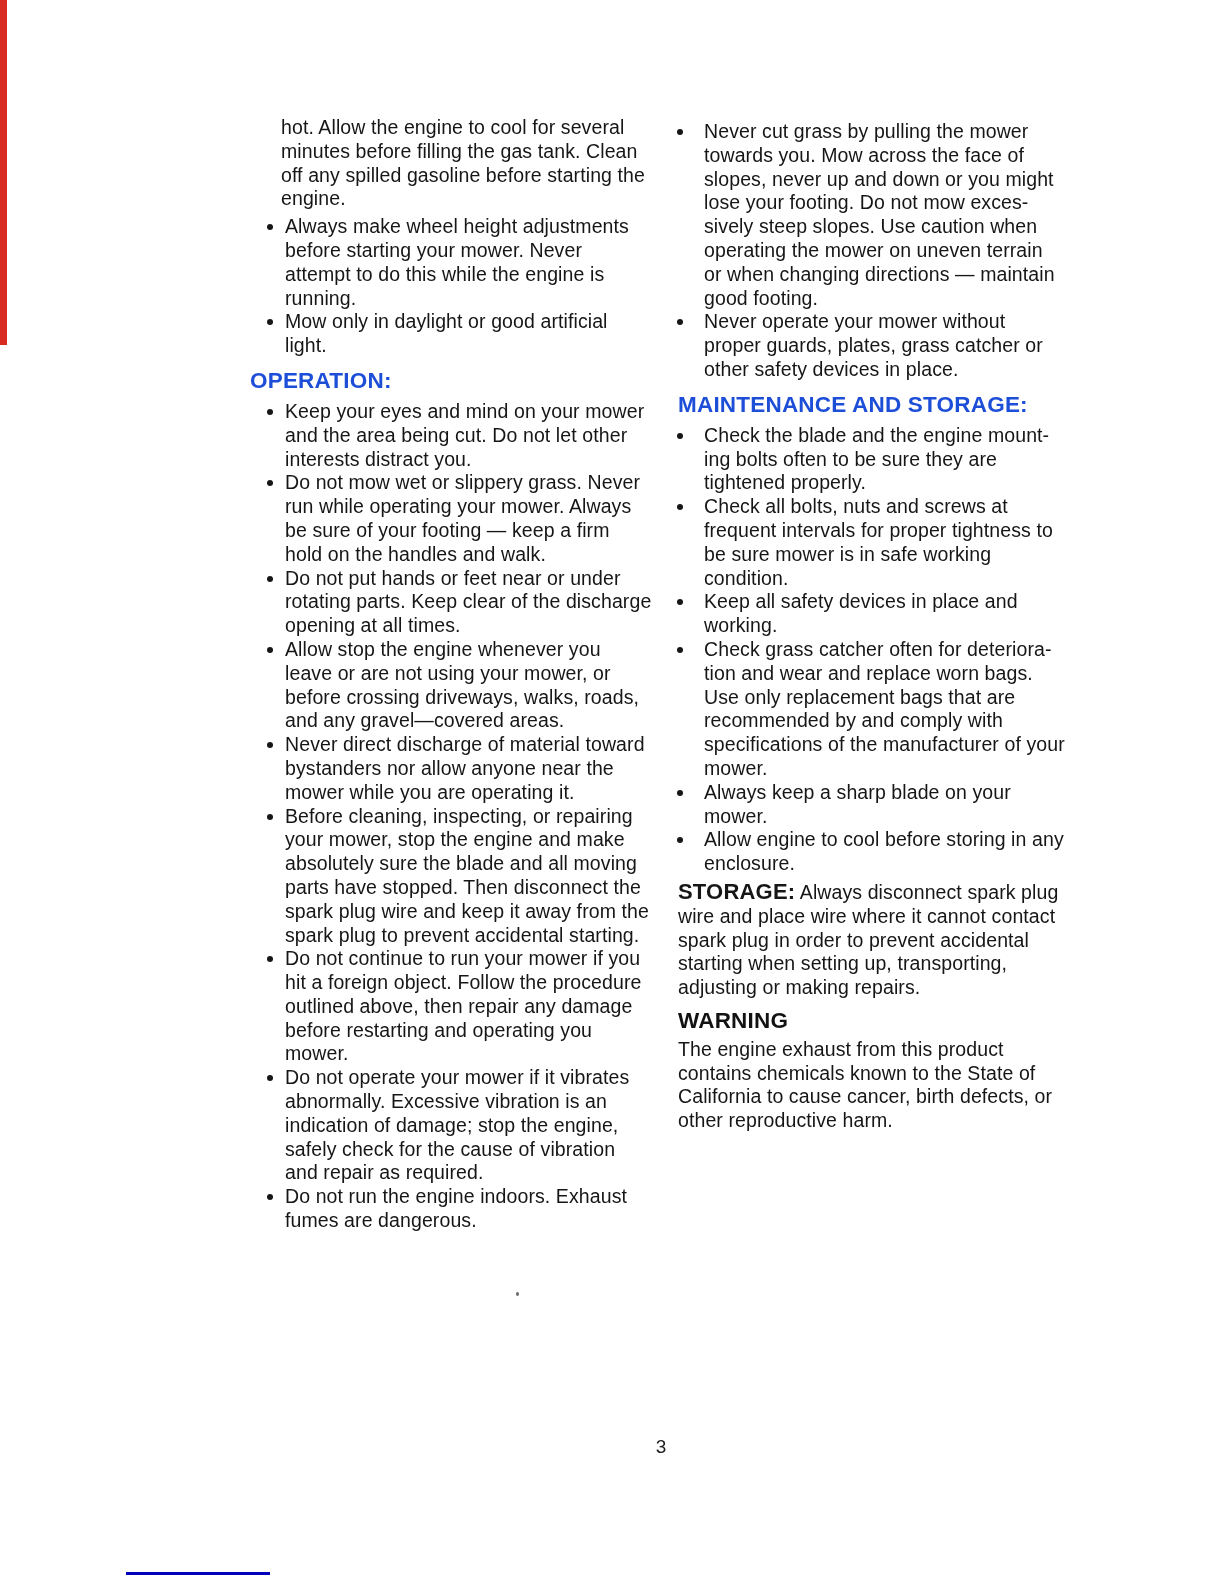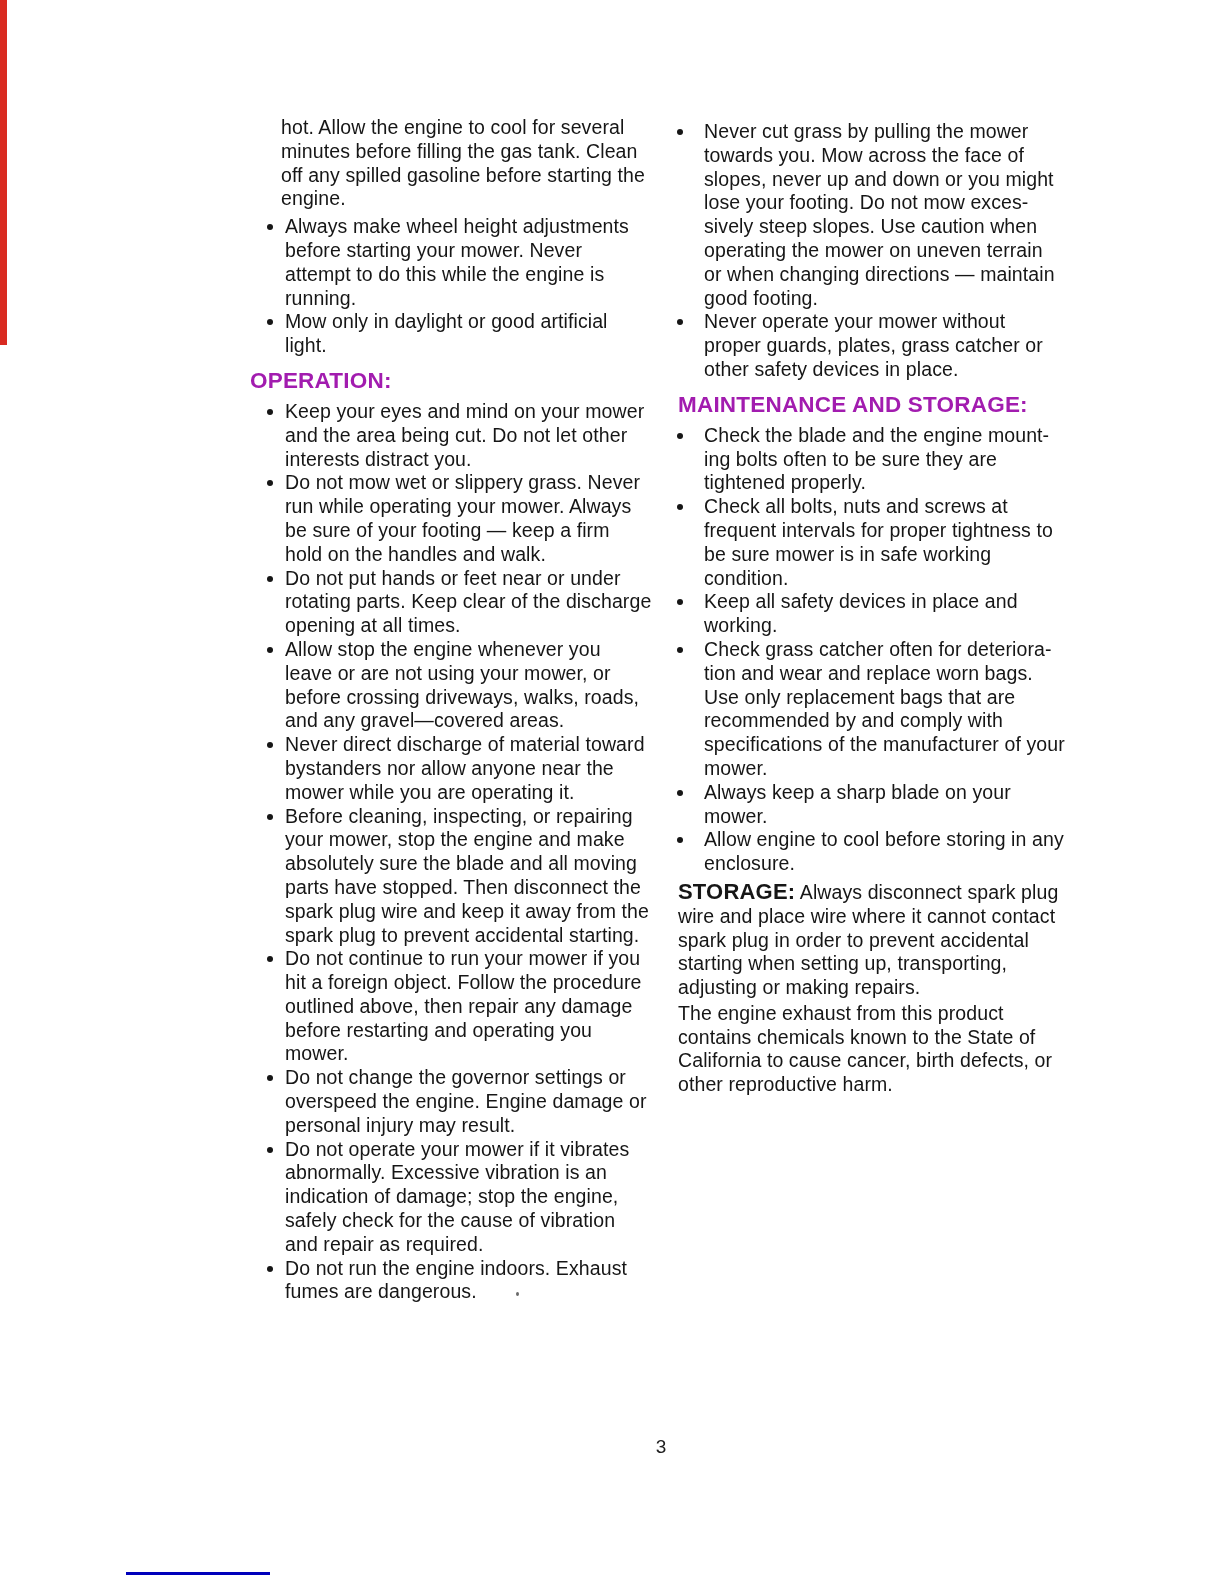--- a/index.html
+++ b/index.html
@@ -31,21 +31,21 @@
   .col-left ul.blist li{position:relative;padding-left:31px;white-space:pre-line;}
   .col-left ul.blist li::before{
     content:"";position:absolute;left:13px;top:9px;width:6px;height:6px;border-radius:50%;background:#161616;
   }
   .col-right ul.blist li{position:relative;padding-left:28px;white-space:pre-line;}
   .col-right ul.blist li::before{
     content:"";position:absolute;left:1px;top:9px;width:6px;height:6px;border-radius:50%;background:#161616;
   }
   h2.sec{
     font-size:22.5px;line-height:30px;font-weight:bold;
-    margin:8px 0 2px 0;letter-spacing:0.2px;color:#a21caf;
+    margin:8px 0 2px 0;letter-spacing:0.2px;color:#1d4ed8;
   }
   .col-right h2.sec{margin-left:6px;}
   .para{white-space:pre-line;margin:2px 0 0 6px;}
   .para b{font-size:22px;letter-spacing:0.2px;}
   h2.warn{
     font-size:22.5px;line-height:30px;font-weight:bold;
     margin:6px 0 0 6px;letter-spacing:0.2px;color:#121212;
   }
   .page-number{
     position:absolute;left:646px;top:1436px;width:30px;
@@ -108,23 +108,20 @@
 your mower, stop the engine and make
 absolutely sure the blade and all moving
 parts have stopped. Then disconnect the
 spark plug wire and keep it away from the
 spark plug to prevent accidental starting.</li>
         <li>Do not continue to run your mower if you
 hit a foreign object. Follow the procedure
 outlined above, then repair any damage
 before restarting and operating you
 mower.</li>
-        <li>Do not change the governor settings or
-overspeed the engine. Engine damage or
-personal injury may result.</li>
         <li>Do not operate your mower if it vibrates
 abnormally. Excessive vibration is an
 indication of damage; stop the engine,
 safely check for the cause of vibration
 and repair as required.</li>
         <li>Do not run the engine indoors. Exhaust
 fumes are dangerous.</li>
       </ul>
   </div>
 
@@ -168,20 +165,21 @@
         <li>Allow engine to cool before storing in any
 enclosure.</li>
       </ul>
 
     <p class="para"><b>STORAGE:</b> <span>Always disconnect spark plug
 wire and place wire where it cannot contact
 spark plug in order to prevent accidental
 starting when setting up, transporting,
 adjusting or making repairs.</span></p>
 
+    <h2 class="warn">WARNING</h2>
 
     <p class="para">The engine exhaust from this product
 contains chemicals known to the State of
 California to cause cancer, birth defects, or
 other reproductive harm.</p>
   </div>
 
   <div class="speck"></div>
 
   <div class="page-number">3</div>

